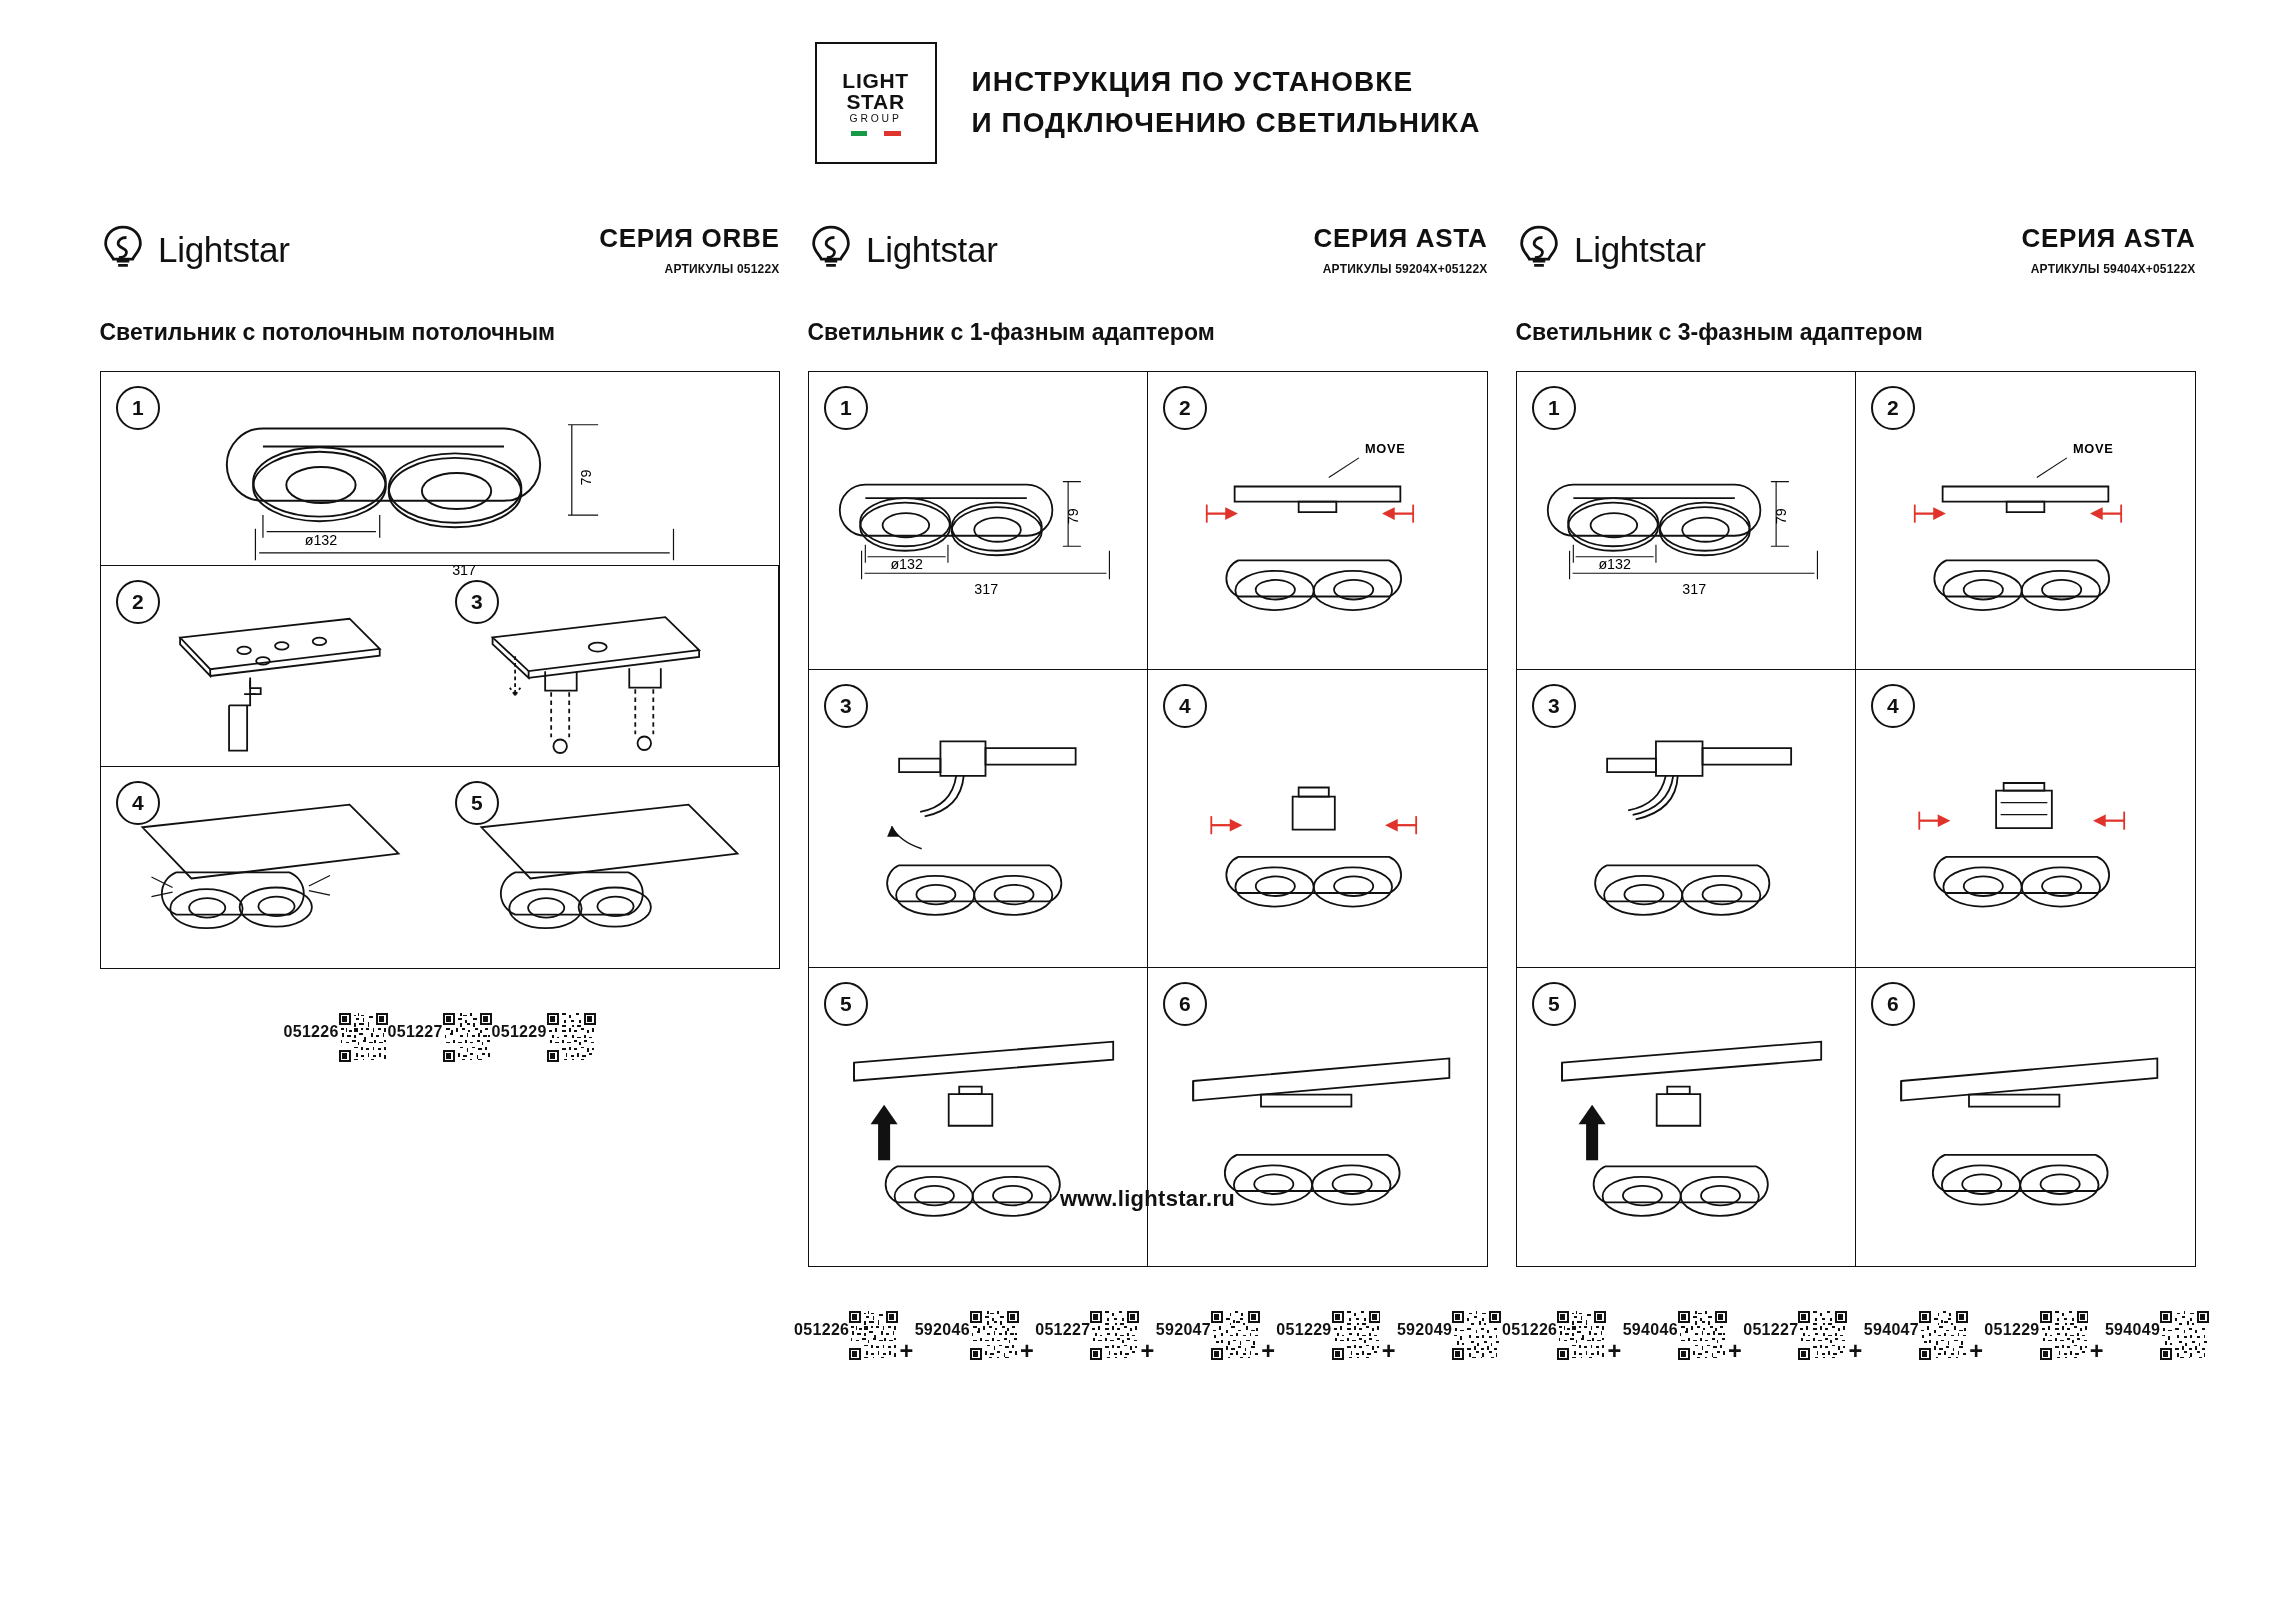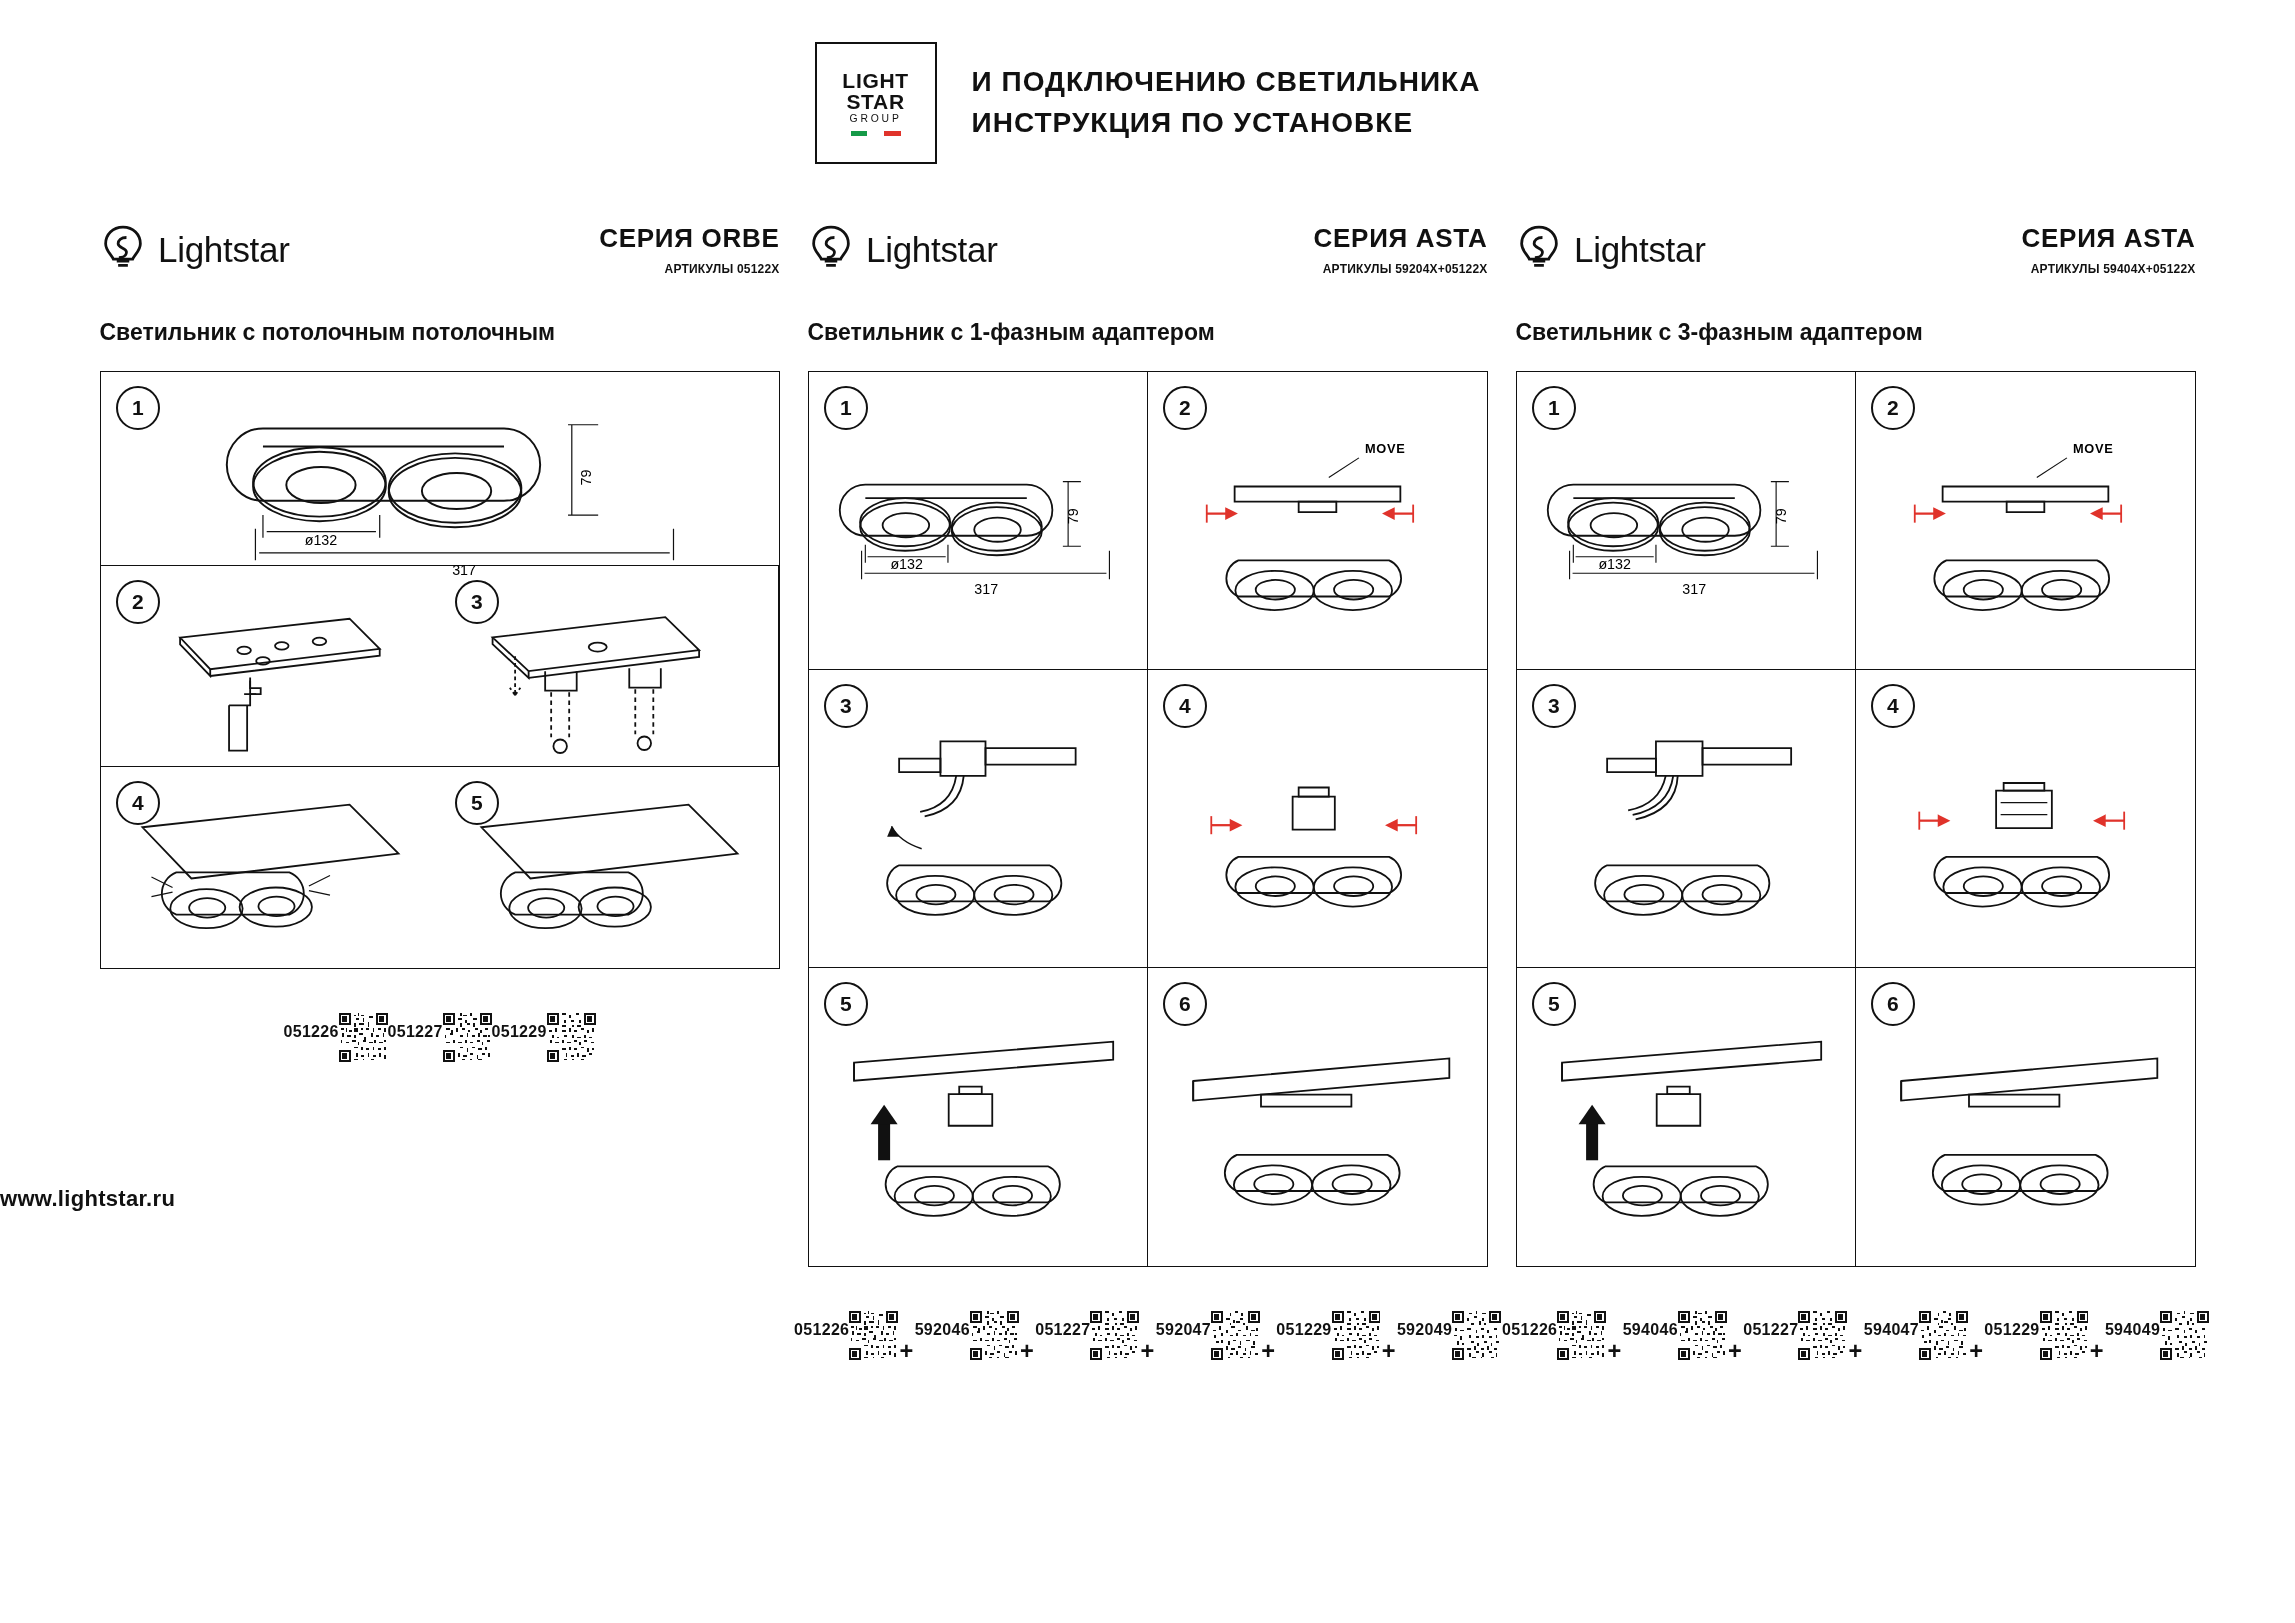--- a/index.html
+++ b/index.html
@@ -77,21 +77,21 @@
 
   
   .codes{display:flex;justify-content:center;align-items:flex-start;gap:0;margin-top:23.6px;}
   .codegroup{display:flex;align-items:flex-start;}
   .code{width:104px;display:flex;flex-direction:row;align-items:center;}
   .code .label{font-size:16px;font-weight:bold;margin-bottom:9.7px;letter-spacing:0.3px;}
   .qr{width:89px;height:89px;}
   .plus{font-size:23.6px;font-weight:bold;align-self:center;margin-top:32px;padding:0 1.4px;}
 
   .footer{
-    position:absolute;bottom:49px;left:0;width:100%;
+    position:absolute;bottom:49px;left:0;width:100%;text-align:center;
     font-size:22px;font-weight:bold;letter-spacing:0.3px;
   }
   svg{display:block;}
   .mv{font-size:17px;font-weight:bold;letter-spacing:1px;}
   .dim{font-size:19px;}
 </style>
 </head>
 <body>
 
 <div class="page">
@@ -101,22 +101,22 @@
       <div class="l1">LIGHT</div>
       <div class="l2">STAR</div>
       <div class="l4">GROUP</div>
       <div class="flag">
         <span class="g"></span>
           <span class="w"></span>
           <span class="r"></span>
       </div>
     </div>
     <div class="header-title">
+      <div>ИНСТРУКЦИЯ ПО УСТАНОВКЕ</div>
       <div>И ПОДКЛЮЧЕНИЮ СВЕТИЛЬНИКА</div>
-      <div>ИНСТРУКЦИЯ ПО УСТАНОВКЕ</div>
     </div>
   </div>
 
   <div class="columns">
 
     <div class="col">
       <div class="col-head">
         <div class="logo">
           <span class="logo-mark">
             <svg viewBox="0 0 66 72" width="46" height="50">

